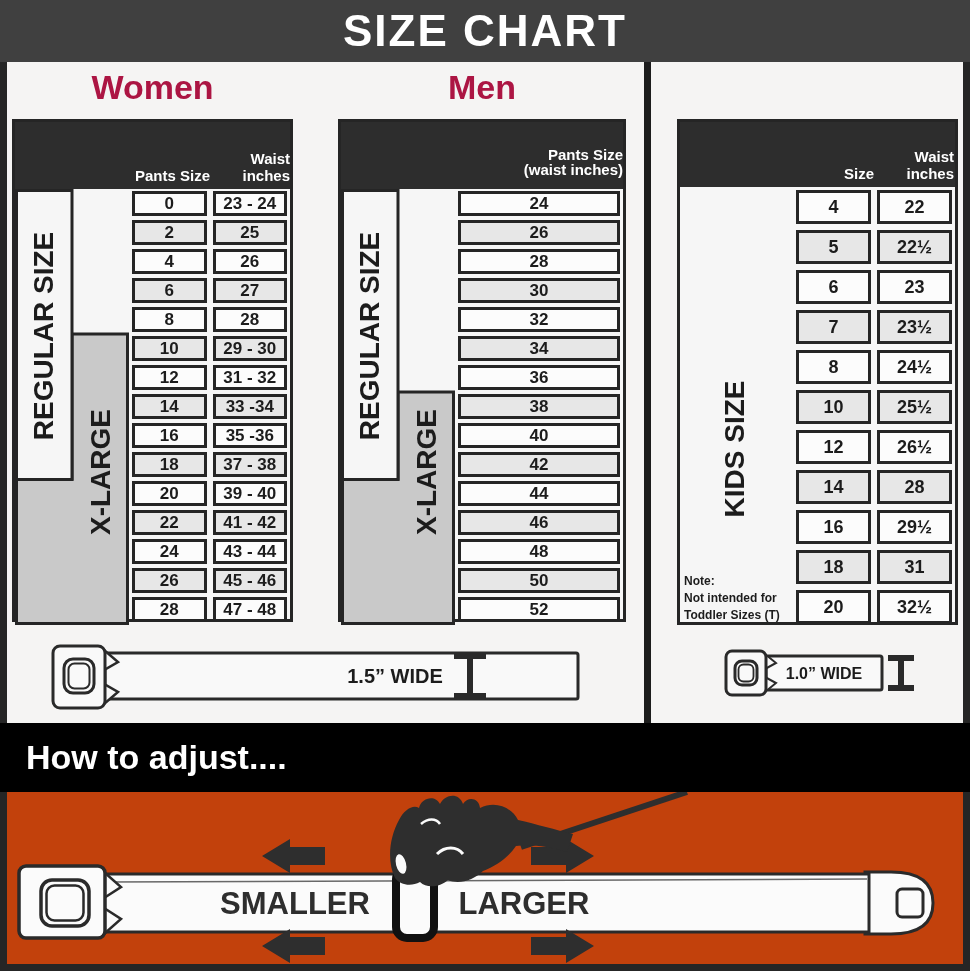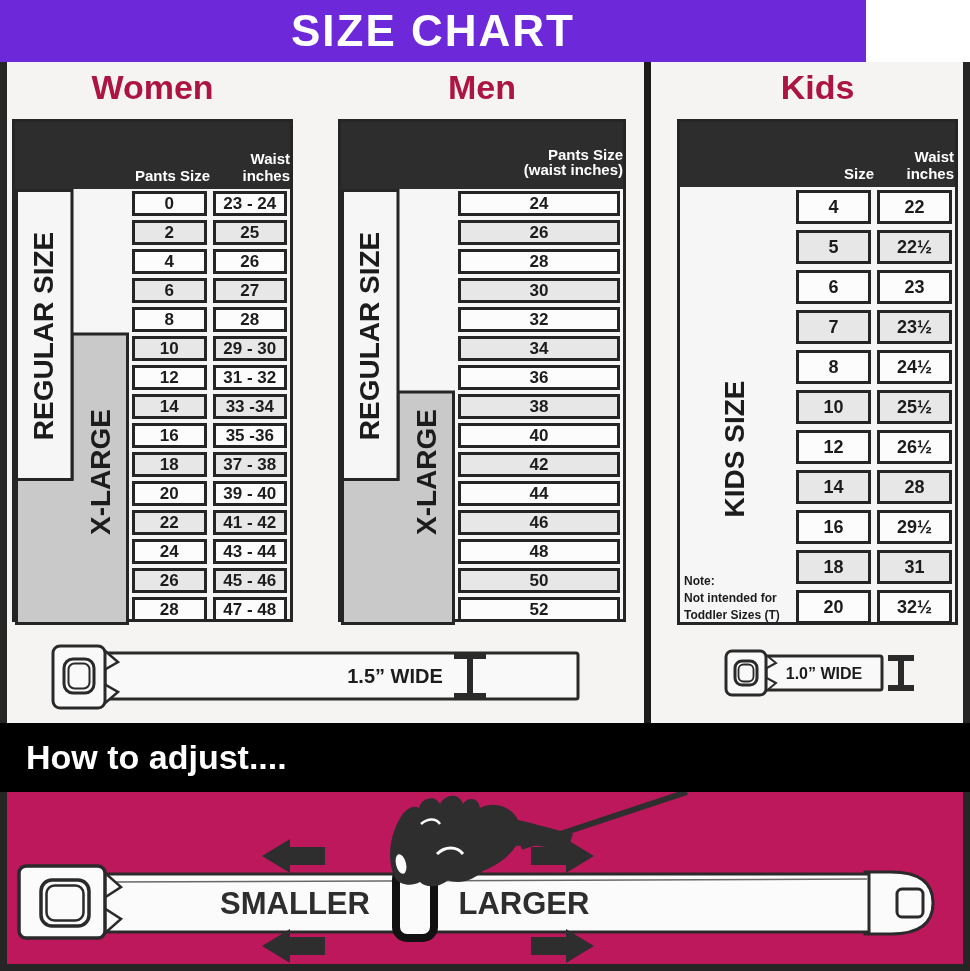--- a/index.html
+++ b/index.html
@@ -1,19 +1,19 @@
 <!DOCTYPE html>
 <html><head>
 <meta charset="utf-8">
 <style>
   html,body{margin:0;padding:0;background:#fff;}
   #app{position:relative;width:970px;height:971px;overflow:hidden;
        font-family:"Liberation Sans",sans-serif;background:#fff;}
   
-  .topbar{position:absolute;left:0;top:0;width:866px;height:62px;background:#6d28d9;
+  .topbar{position:absolute;left:0;top:0;width:970px;height:62px;background:#404040;
           display:flex;align-items:center;justify-content:center;}
   .topbar .title{color:#fff;font-size:44px;font-weight:bold;letter-spacing:2px;}
   
   .main{position:absolute;left:0;top:62px;width:970px;height:661px;background:#f5f4f3;
         border-left:7px solid #252525;border-right:7px solid #252525;box-sizing:border-box;}
   .divider{position:absolute;left:644px;top:62px;width:7px;height:661px;background:#1c1c1c;}
   .section-title{position:absolute;top:68px;text-align:center;color:#ac1543;
                  font-size:34px;font-weight:bold;}
   
   .size-table{position:absolute;background:#f6f6f6;border:3px solid #252525;box-sizing:border-box;}
@@ -32,41 +32,40 @@
   .rows-lg .tcell{margin:3px 3px;font-size:18px;}
   .trow:nth-child(even) .tcell{background:#e7e7e7;}
   .kids-note{position:absolute;left:4px;bottom:4px;width:106px;color:#1c1c1c;
              font-size:12px;font-weight:bold;line-height:17px;}
   
   .belt-svg{position:absolute;}
   
   .adjustbar{position:absolute;left:0;top:723px;width:970px;height:69px;background:#000000;
              display:flex;align-items:center;}
   .adjustbar .title{color:#fff;font-size:34px;font-weight:bold;padding-left:26px;}
-  .bottom{position:absolute;left:0;top:792px;width:970px;height:179px;background:#be185d;
+  .bottom{position:absolute;left:0;top:792px;width:970px;height:179px;background:#c2410c;
           border-left:7px solid #252525;border-right:7px solid #252525;border-bottom:7px solid #252525;
           box-sizing:border-box;}
   .bottom svg{position:absolute;left:0;top:0;}
   text{font-family:"Liberation Sans",sans-serif;}
 </style>
 </head>
 <body>
 
 <div id="app">
 
   <div class="topbar">
     <span class="title">SIZE CHART</span>
   </div>
 
   <div class="main"></div>
   <div class="divider"></div>
 
   <div class="section-title" style="left:338px;width:288px;">Men</div>
   <div class="section-title" style="left:12px;width:281px;">Women</div>
-  <div class="section-title" style="left:677px;width:281px;">Kids</div>
 
   <div class="size-table" style="left:12px;top:119px;width:281px;height:503px;">
     <div class="thead" style="height:67px;">
       <span class="col-head" style="left:111px;width:84px;">Pants Size</span>
       <span class="col-head" style="left:195px;width:80px;">Waist
 inches</span>
     </div>
     <div class="tbody" style="height:436px;">
       <svg class="label-svg" width="114" height="436" viewBox="0 0 114 436">
         <path d="M57,145 h55.5 v289.5 h-111 v-144.5 h55.5 z" fill="#c9c9c9" stroke="#252525" stroke-width="3"></path>

